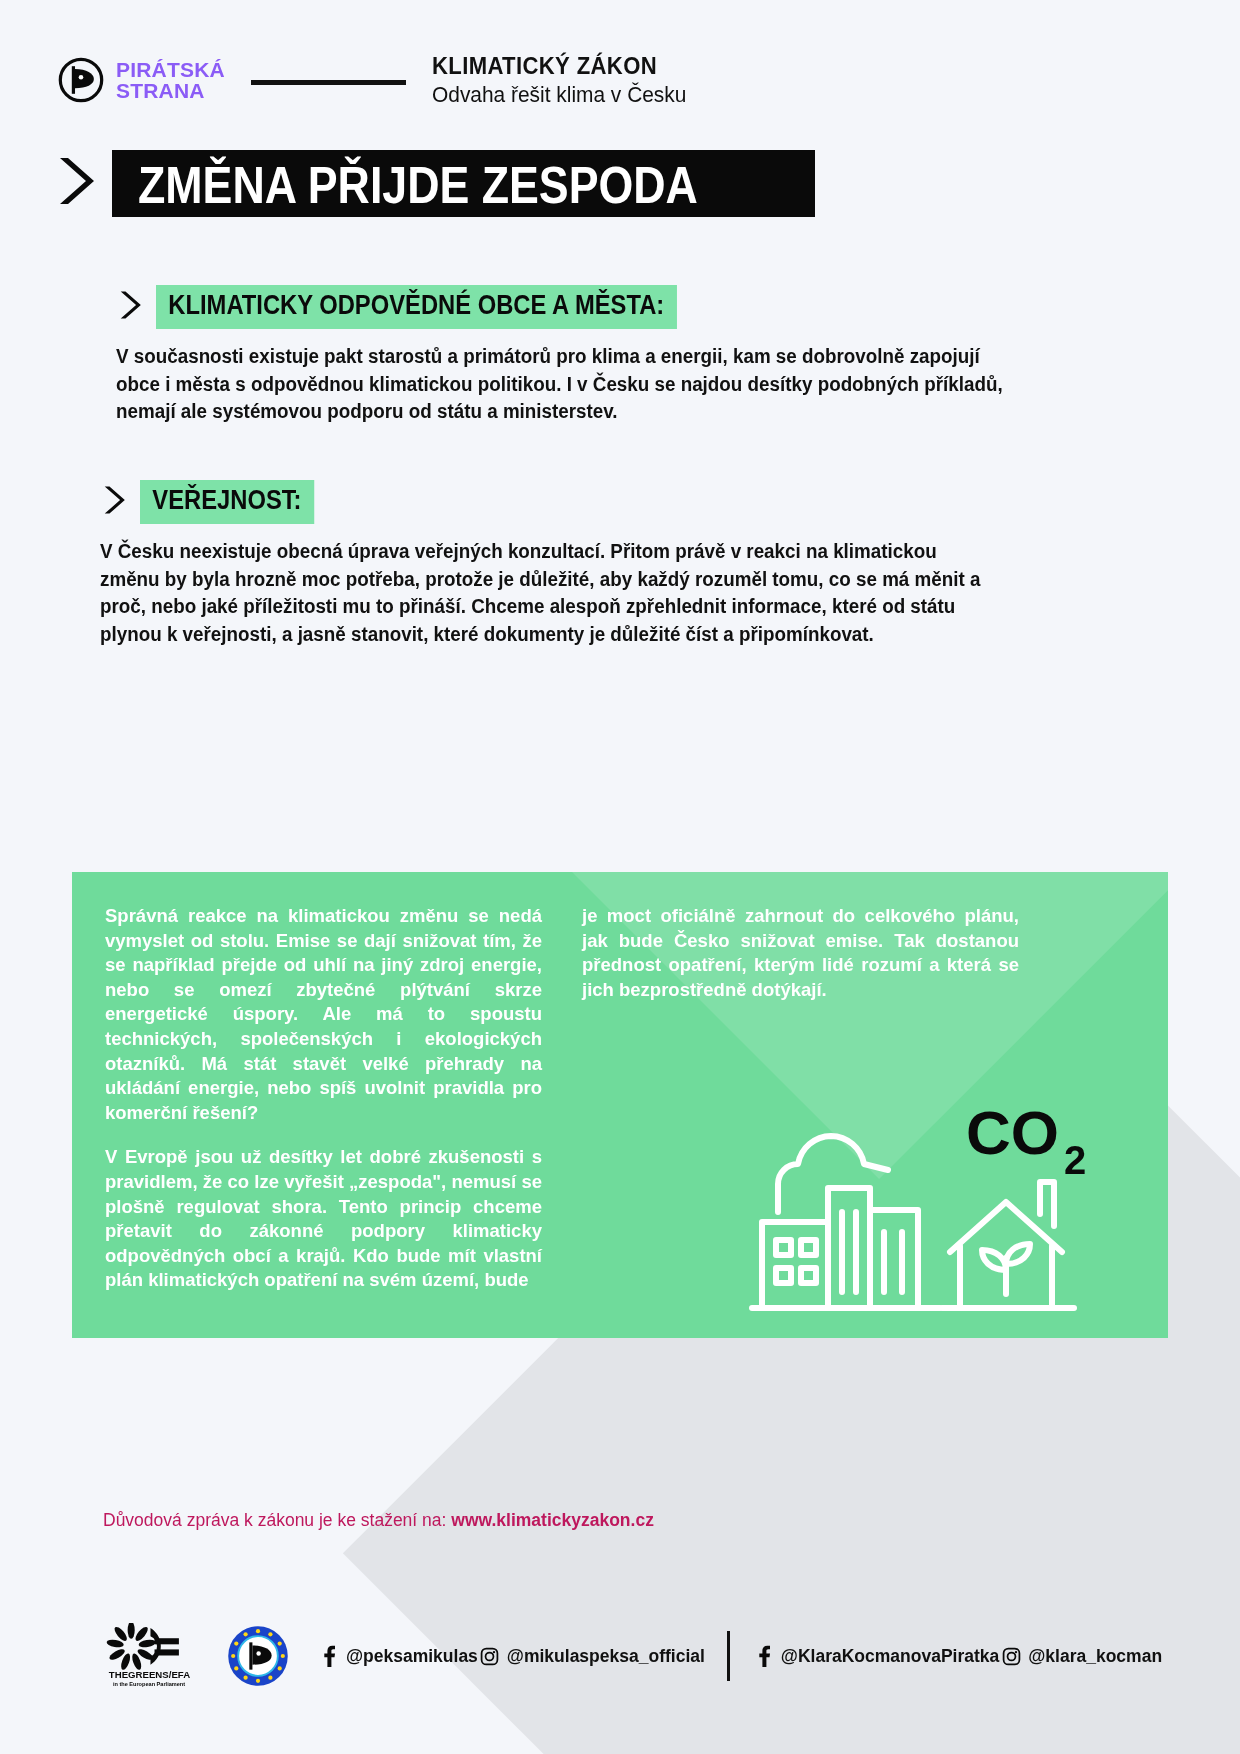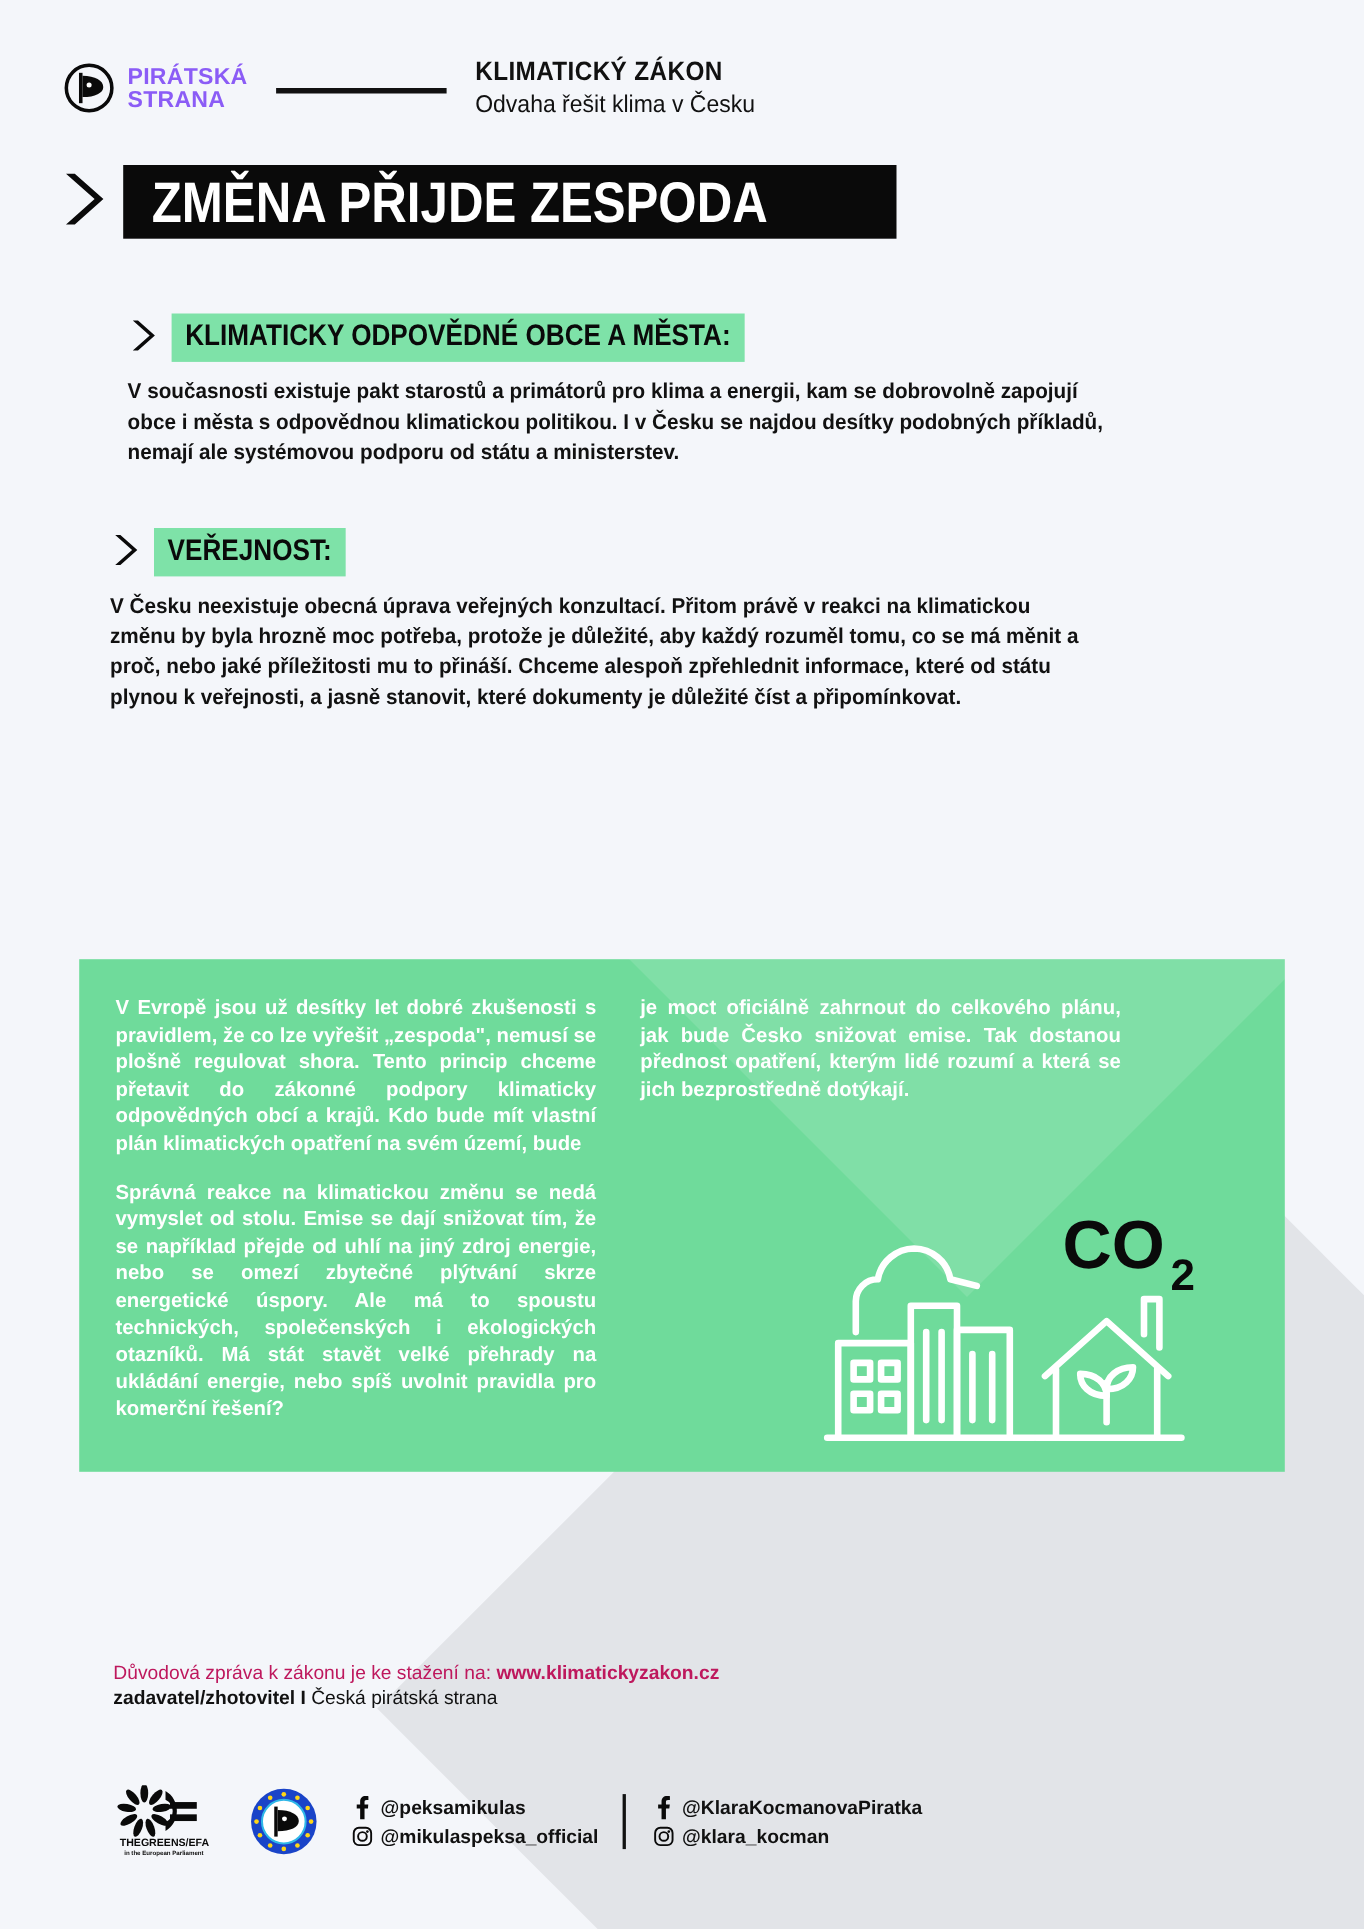--- a/index.html
+++ b/index.html
@@ -114,21 +114,21 @@
   .footer { position:absolute; left:103px; top:1510px; width:1000px; }
   .foot-line1 { font-size:17.5px; color:#be185d; }
   .foot-line1 b { font-weight:bold; }
   .foot-line2 { font-size:17.5px; color:#111; margin-top:2px; }
   .foot-line2 b { font-weight:bold; }
 
   .socialrow { position:absolute; left:100px; top:1623px; display:flex; align-items:center; }
   .greens-logo { width:105px; height:66px; }
   .pirate-eu { width:62px; height:62px; margin-left:22px; }
   .handles { display:flex; align-items:center; margin-left:28px; }
-  .hgroup { display:flex; flex-direction:column; justify-content:center; }
+  .hgroup { display:flex; flex-direction:row; justify-content:center; }
   .hline { display:flex; align-items:center; height:26px; }
   .hline .glyph { width:24px; display:flex; justify-content:center; align-items:center; }
   .hname { font-size:17.5px; font-weight:bold; color:#111; margin-left:5px; white-space:nowrap; }
   .hsep { width:3px; height:50px; background:#111; margin:0 22px; }
 </style>
 </head>
 <body>
 
 <div class="page-diag"></div>
 
@@ -184,22 +184,22 @@
       </span>
       <span class="sec-tag">VEŘEJNOST:</span>
     </div>
     <div class="sec-body">V Česku neexistuje obecná úprava veřejných konzultací. Přitom právě v reakci na klimatickou změnu by byla hrozně moc potřeba, protože je důležité, aby každý rozuměl tomu, co se má měnit a proč, nebo jaké příležitosti mu to přináší. Chceme alespoň zpřehlednit informace, které od státu plynou k veřejnosti, a jasně stanovit, které dokumenty je důležité číst a připomínkovat.</div>
   </div>
 
   <div class="greenbox">
     <div class="green-diag"></div>
 
     <div class="gcol" id="gleft">
+      <p>Správná reakce na klimatickou změnu se nedá vymyslet od stolu. Emise se dají snižovat tím, že se například přejde od uhlí na jiný zdroj energie, nebo se omezí zbytečné plýtvání skrze energetické úspory. Ale má to spoustu technických, společenských i ekologických otazníků. Má stát stavět velké přehrady na ukládání energie, nebo spíš uvolnit pravidla pro komerční řešení?</p>
       <p>V Evropě jsou už desítky let dobré zkušenosti s pravidlem, že co lze vyřešit „zespoda", nemusí se plošně regulovat shora. Tento princip chceme přetavit do zákonné podpory klimaticky odpovědných obcí a krajů. Kdo bude mít vlastní plán klimatických opatření na svém území, bude</p>
-      <p>Správná reakce na klimatickou změnu se nedá vymyslet od stolu. Emise se dají snižovat tím, že se například přejde od uhlí na jiný zdroj energie, nebo se omezí zbytečné plýtvání skrze energetické úspory. Ale má to spoustu technických, společenských i ekologických otazníků. Má stát stavět velké přehrady na ukládání energie, nebo spíš uvolnit pravidla pro komerční řešení?</p>
     </div>
 
     <div class="gcol" id="gright">
       <p>je moct oficiálně zahrnout do celkového plánu, jak bude Česko snižovat emise. Tak dostanou přednost opatření, kterým lidé rozumí a která se jich bezprostředně dotýkají.</p>
     </div>
 
     <div class="illus">
       <svg width="390" height="250" viewBox="0 0 390 250" aria-hidden="true">
         <g fill="none" stroke="#ffffff" stroke-width="6" stroke-linecap="round" stroke-linejoin="round">
 
@@ -227,23 +227,20 @@
 
         <text x="222" y="92" font-family="Liberation Sans, sans-serif" font-size="62" font-weight="bold" fill="#0a0a0a">CO</text>
         <text x="320" y="112" font-family="Liberation Sans, sans-serif" font-size="40" font-weight="bold" fill="#0a0a0a">2</text>
       </svg>
     </div>
   </div>
 
   <div class="footer">
     <div class="foot-line1">
       <span>Důvodová zpráva k zákonu je ke stažení na: </span><b>www.klimatickyzakon.cz</b>
-    </div>
-    <div class="foot-line2">
-      <b>zadavatel/zhotovitel</b><b> I </b><span>Česká pirátská strana</span>
     </div>
   </div>
 
   <div class="socialrow">
 
     <span class="greens-logo">
       <svg width="105" height="66" viewBox="0 0 200 130" aria-hidden="true">
         <g fill="#0a0a0a">
           <g transform="translate(58,46)">
             <g>

